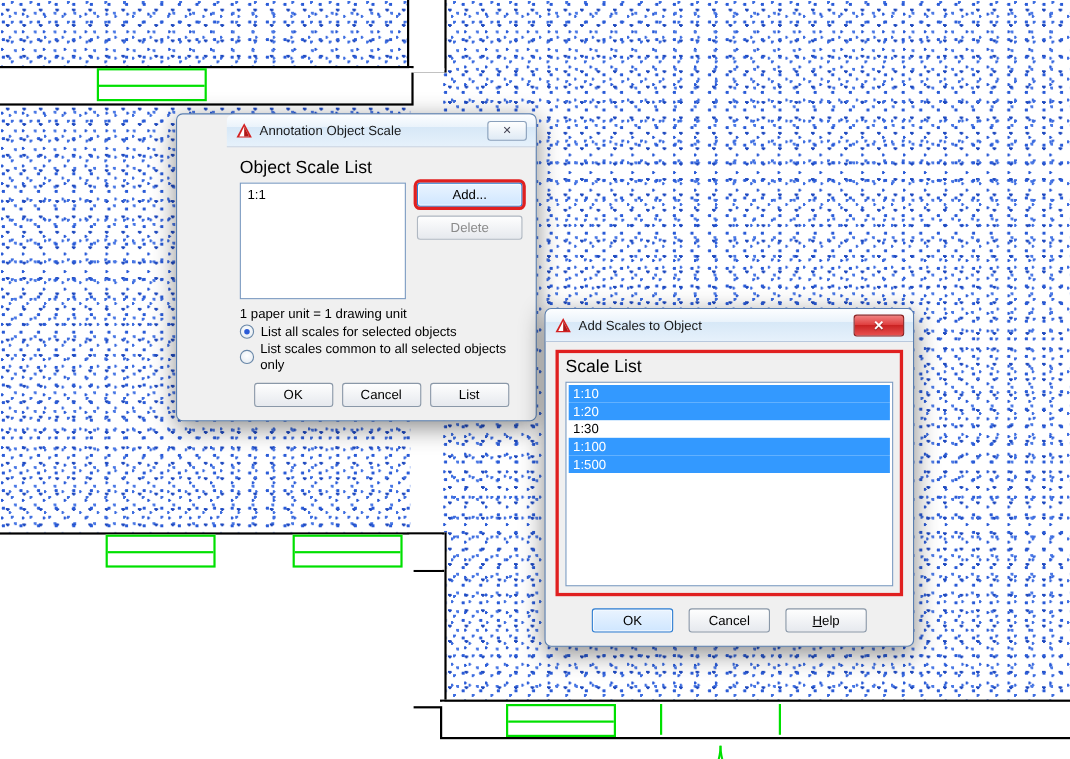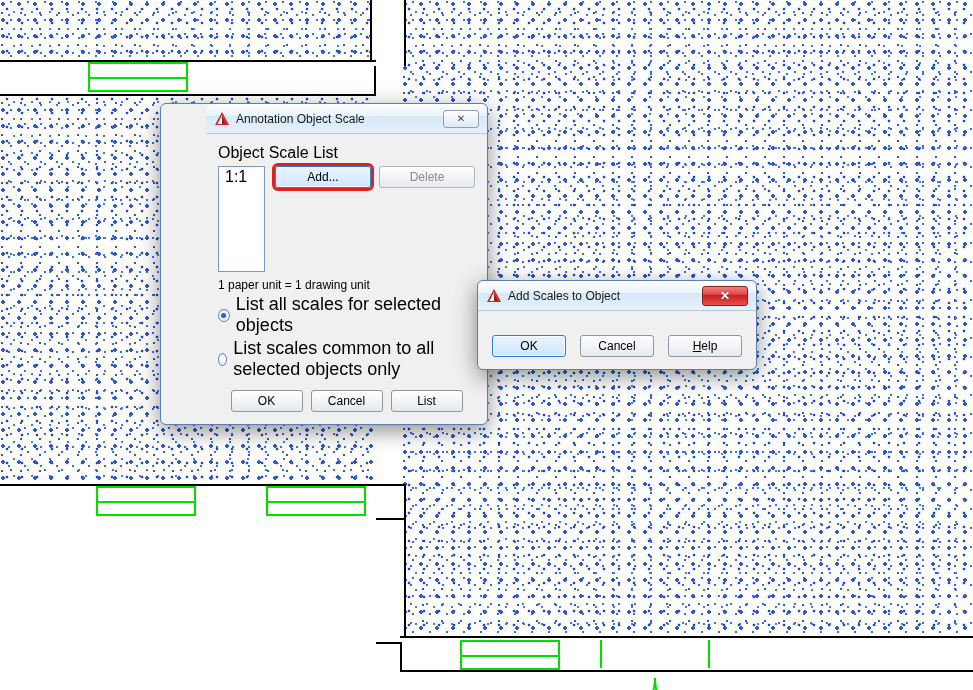--- a/index.html
+++ b/index.html
@@ -106,21 +106,21 @@
   .listbox {
     border: 1px solid #7a9ac0;
     background: #fff;
     padding: 2px;
     overflow: hidden;
   }
 
   .listbox .item {
     padding: 0 4px;
     line-height: 16px;
-    font-size: 16px;
+    font-size: 12px;
     white-space: nowrap;
   }
   .listbox .item.selected {
     background: #3399ff;
     color: #fff;
   }
 
   .btn {
     height: 22px;
     min-width: 72px;
@@ -142,21 +142,21 @@
     box-shadow: inset 0 0 0 1px rgba(255,255,255,0.7);
   }
   .btn u { text-decoration: underline; }
 
   .highlight-red {
     outline: 3px solid #e02020;
     outline-offset: 0;
   }
 
   .helper-text { font-size: 12px; margin: 6px 0 0 0; }
-  .radio-row { display: flex; align-items: center; gap: 6px; margin: 2px 0; font-size: 18px; justify-content: flex-end; }
+  .radio-row { display: flex; align-items: center; gap: 6px; margin: 2px 0; font-size: 12px; }
   .radio {
     width: 13px; height: 13px; border-radius: 50%;
     border: 1px solid #6a88a8; background: radial-gradient(circle at 50% 40%, #fff, #e0e8f0);
     display: inline-flex; align-items: center; justify-content: center;
   }
   .radio .dot { width: 5px; height:5px; border-radius:50%; background:#2a5bd7; }
 
   .btnrow {
     display: flex; gap: 8px; justify-content: center; margin-top: 10px;
   }
@@ -224,21 +224,21 @@
     </div>
   </div>
 
   <div class="dlg-body">
     <span class="section-label">Object Scale List</span>
 
     <div style="display:flex; gap:10px; align-items:flex-start;">
       <div class="listbox" style="width:210px; height:106px;">
         <div class="item">1:1</div>
       </div>
-      <div style="display:flex; flex-direction:row; gap:8px; padding-top:0;">
+      <div style="display:flex; flex-direction:column; gap:8px; padding-top:0;">
         <div class="btn primary highlight-red" style="width:96px;">
           <span>Add...</span>
         </div>
         <div class="btn disabled" style="width:96px;">
           <span>Delete</span>
         </div>
       </div>
     </div>
 
     <div class="helper-text">1 paper unit = 1 drawing unit</div>
@@ -261,38 +261,49 @@
       <div class="btn">
           <span>Cancel</span>
         </div>
       <div class="btn">
           <span>List</span>
         </div>
     </div>
   </div>
 </div>
 
-<div class="dialog" style="left:477px; top:280px; width:280px;">
+<div class="dialog" style="left:495px; top:280px; width:336px;">
   <div class="titlebar">
     <span class="app-icon">
       <svg width="16" height="16" viewBox="0 0 16 16">
         <polygon points="8,1 15,14 1,14" fill="#d32020"></polygon>
         <polygon points="8,4 12.5,13 3.5,13" fill="#ffffff"></polygon>
         <polygon points="8,4 12.5,13 8,13" fill="#b01818"></polygon>
       </svg>
     </span>
     <span class="title">Add Scales to Object</span>
     <div class="winctrl">
       <div class="winbtn close-red">
         <span class="x-sym">✕</span>
       </div>
     </div>
   </div>
 
   <div class="dlg-body">
+    <div class="highlight-red" style="padding:4px 6px 6px 6px;">
+      <span class="section-label">Scale List</span>
+      <div class="listbox" id="scale-listbox" style="width:100%; height:186px;">
+
+      <div class="item selected">1:10</div>
+          <div class="item selected">1:20</div>
+          <div class="item">1:30</div>
+          <div class="item selected">1:100</div>
+          <div class="item selected">1:500</div>
+        </div>
+    </div>
 
     <div class="btnrow" style="justify-content:center; margin-top:14px; gap:14px;">
       <div class="btn primary" style="min-width:74px;">
           <span>OK</span>
         </div>
       <div class="btn" style="min-width:74px;">
           <span>Cancel</span>
         </div>
       <div class="btn" style="min-width:74px;">
           <u>H</u>

